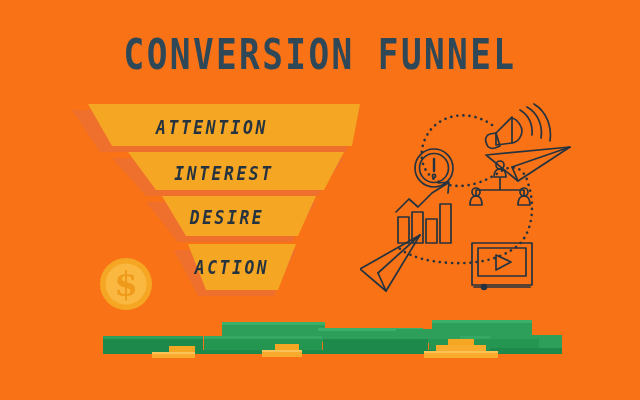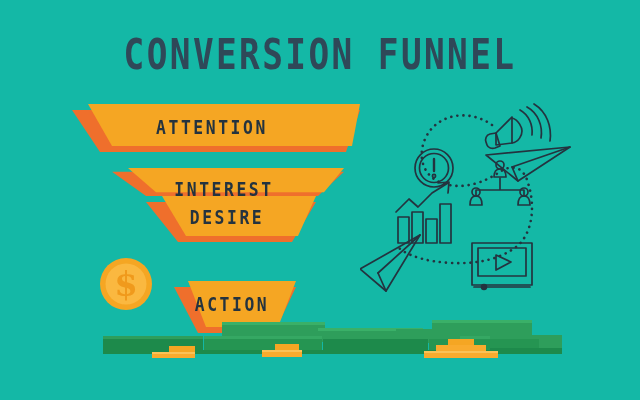--- a/index.html
+++ b/index.html
@@ -2,37 +2,37 @@
 <html><head>
 <meta charset="utf-8">
 <title>Conversion Funnel</title>
 <style>
   html,body{margin:0;padding:0;}
   body{
     width:640px;height:400px;overflow:hidden;
     font-family:"Liberation Sans",sans-serif;
     background:#4ed9dc;
   }
-  #stage{position:relative;width:640px;height:400px;background:#14b8a6;overflow:hidden;}
+  #stage{position:relative;width:640px;height:400px;background:#f97316;overflow:hidden;}
 
   
   #title{
     position:absolute;left:0;top:28px;width:640px;text-align:center;
     font-family:"DejaVu Sans Mono","Liberation Mono",monospace;
     font-size:43px;line-height:52px;font-weight:bold;
     letter-spacing:3px;
     color:#2f4858;
     transform:scaleX(0.80);
     transform-origin:320px 54px;
     white-space:nowrap;
   }
 
   
   #funnel{position:absolute;left:0;top:0;width:400px;height:320px;}
-  .flayer{position:absolute;}
+  .flayer{position:absolute;font-style:italic;}
   .fshape{position:absolute;left:0;top:0;width:100%;height:100%;}
   .flabel{
     position:absolute;left:0;width:100%;
     text-align:center;
     font-family:"DejaVu Sans Mono","Liberation Mono",monospace;
     font-size:19px;font-weight:bold;letter-spacing:3px;
     color:#24333f;
     transform:scaleX(0.86);
     white-space:nowrap;
   }
@@ -56,37 +56,37 @@
   <div id="funnel">
 
     <div class="flayer" style="left:64px;top:104px;width:296px;height:48px;">
       <svg class="fshape" viewBox="0 0 296 48" preserveAspectRatio="none">
         <polygon points="8,6 296,6 282,48 36,48" fill="#ef6f2c"></polygon>
         <polygon points="24,0 296,0 288,42 48,42" fill="#f5a623"></polygon>
       </svg>
       <div class="flabel" style="top:12px;">ATTENTION</div>
     </div>
 
-    <div class="flayer" style="left:104px;top:168px;width:240px;height:28px;">
+    <div class="flayer" style="left:104px;top:152px;width:240px;height:44px;">
       <svg class="fshape" viewBox="0 0 240 44" preserveAspectRatio="none">
         <polygon points="8,6 240,6 214,44 42,44" fill="#ef6f2c"></polygon>
         <polygon points="24,0 240,0 220,38 52,38" fill="#f5a623"></polygon>
       </svg>
       <div class="flabel" style="top:10px;">INTEREST</div>
     </div>
 
     <div class="flayer" style="left:138px;top:196px;width:178px;height:46px;">
       <svg class="fshape" viewBox="0 0 178 46" preserveAspectRatio="none">
         <polygon points="8,6 178,6 154,46 40,46" fill="#ef6f2c"></polygon>
         <polygon points="24,0 178,0 160,40 48,40" fill="#f5a623"></polygon>
       </svg>
       <div class="flabel" style="top:10px;">DESIRE</div>
     </div>
 
-    <div class="flayer" style="left:168px;top:244px;width:128px;height:52px;margin-top:37px;">
+    <div class="flayer" style="left:168px;top:244px;width:128px;height:52px;">
       <svg class="fshape" viewBox="0 0 128 52" preserveAspectRatio="none">
         <polygon points="6,6 128,6 106,52 30,52" fill="#ef6f2c"></polygon>
         <polygon points="20,0 128,0 110,46 38,46" fill="#f5a623"></polygon>
       </svg>
       <div class="flabel" style="top:12px;">ACTION</div>
     </div>
   </div>
 
   <svg id="coin" viewBox="0 0 54 54">
     <circle cx="27" cy="27" r="26" fill="#f5a623"></circle>

